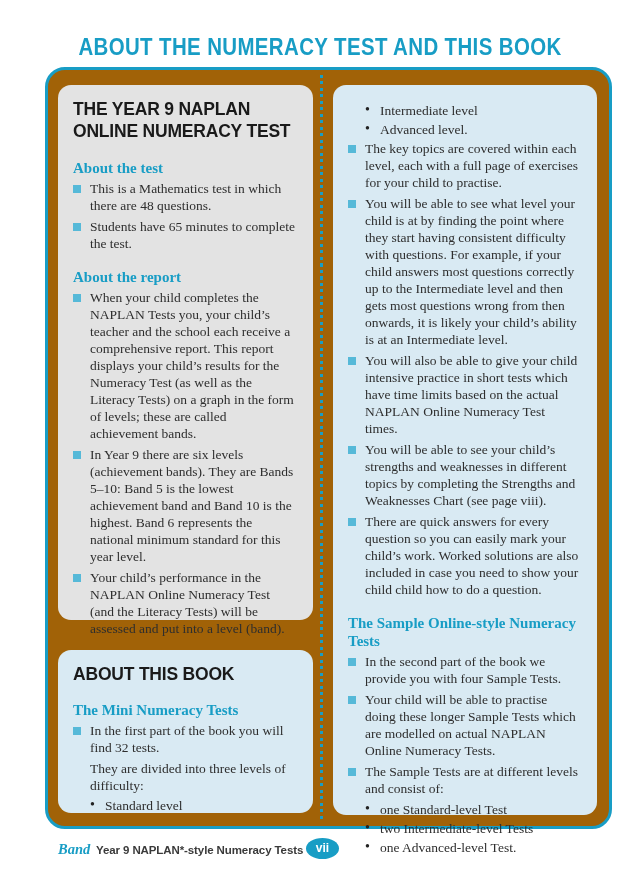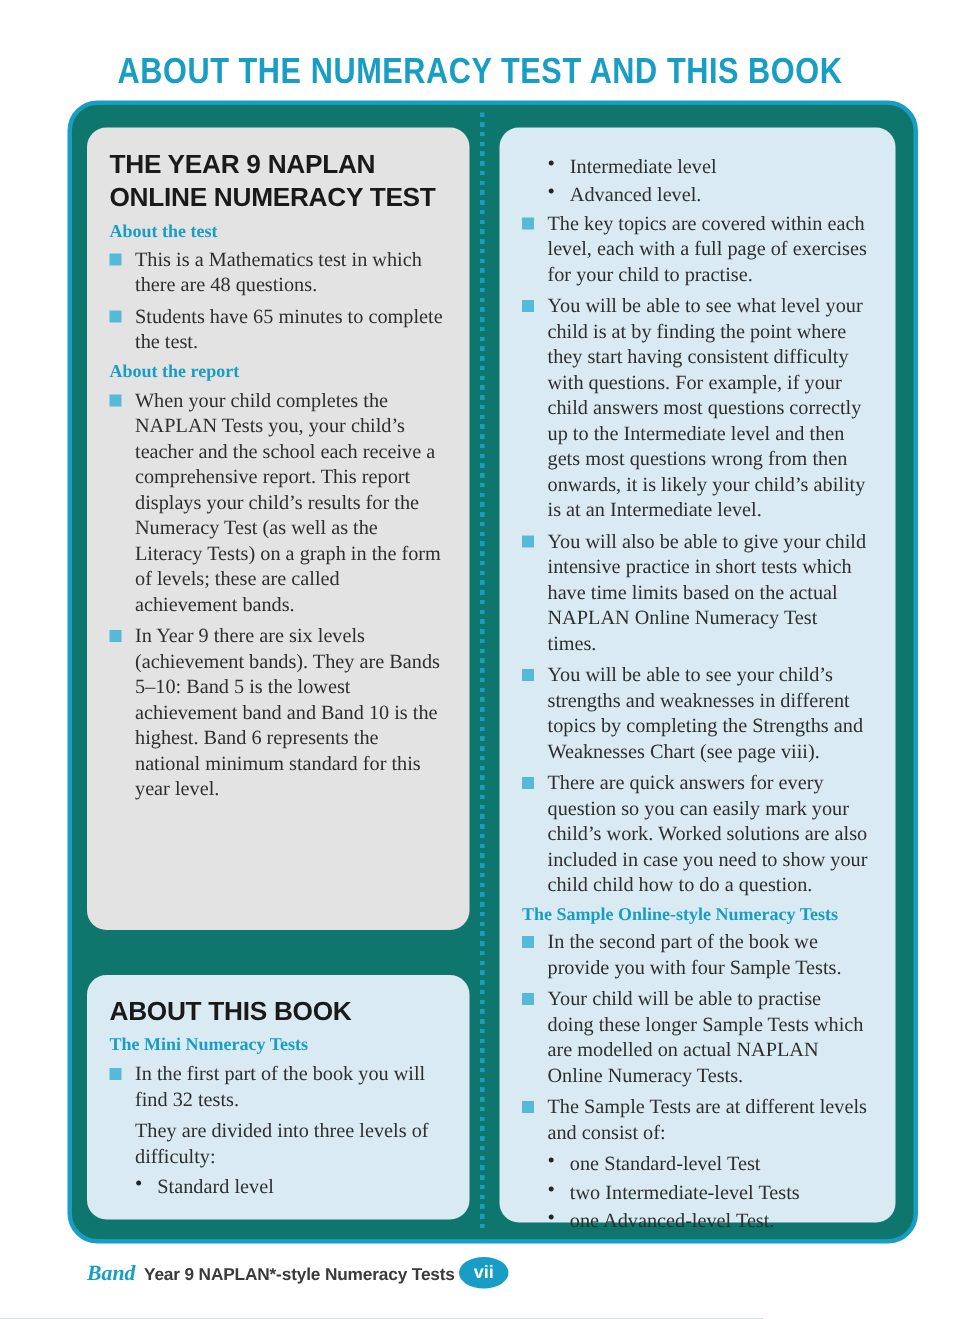--- a/index.html
+++ b/index.html
@@ -18,41 +18,41 @@
     position:absolute;top:33px;left:0;width:640px;margin:0;
     text-align:center;
     font-family:"Liberation Sans",sans-serif;font-weight:bold;
     font-size:22px;letter-spacing:0.4px;color:var(--accent);
     transform:scale(0.93,1.1);transform-origin:center top;
     white-space:nowrap;
   }
 
   .outer-frame{
     position:absolute;left:45px;top:67px;width:567px;height:762px;
-    border:3px solid var(--accent);border-radius:20px;background:#0f766e;
+    border:3px solid var(--accent);border-radius:20px;background:#a16207;
   }
   .column-divider{
     position:absolute;left:272px;top:5px;bottom:5px;width:3px;
     background:repeating-linear-gradient(to bottom,var(--accent) 0 3px,transparent 3px 6.5px);
   }
 
   .panel{position:absolute;border-radius:13px;padding:13px 13px 10px 15px;}
   .gray-box{left:10px;top:15px;width:255px;height:535px;background:var(--gray-box);}
   .book-box{left:10px;top:580px;width:255px;height:163px;background:var(--blue-box);}
   .right-box{left:285px;top:15px;width:264px;height:730px;background:var(--blue-box);padding-top:17px;}
 
   .panel h2{
     margin:0 0 3px 0;
     font-family:"Liberation Sans",sans-serif;font-weight:bold;
     font-size:17.5px;line-height:1.28;color:#1a1a1a;letter-spacing:-0.2px;
   }
   .subheading{
-    margin:4px 0 3px 0;
+    margin:16px 0 3px 0;
     font-family:"Liberation Serif",serif;font-weight:bold;
-    font-size:12px;line-height:1.2;color:var(--accent);
+    font-size:15px;line-height:1.2;color:var(--accent);
   }
   .bullet{
     display:flex;margin:1px 4px 4px 0;
     font-size:13.5px;line-height:17px;color:var(--text);
   }
   .bullet .sq{
     flex:0 0 8px;width:8px;height:8px;margin:5px 0 0 0;
     background:var(--bullet);
   }
   .bullet .btext{flex:1;padding-left:9px;}
@@ -111,20 +111,24 @@
   <div class="bullet square">
     <span class="sq"></span>
     <span class="btext">When your child completes the NAPLAN Tests you, your child’s teacher and the school each receive a comprehensive report. This report displays your child’s results for the Numeracy Test (as well as the Literacy Tests) on a graph in the form of levels; these are called achievement bands.</span>
   </div>
 
   <div class="bullet square">
     <span class="sq"></span>
     <span class="btext">In Year 9 there are six levels (achievement bands). They are Bands 5–10: Band 5 is the lowest achievement band and Band 10 is the highest. Band 6 represents the national minimum standard for this year level.</span>
   </div>
 
+  <div class="bullet square">
+    <span class="sq"></span>
+    <span class="btext">Your child’s performance in the NAPLAN Online Numeracy Test (and the Literacy Tests) will be assessed and put into a level (band).</span>
+  </div>
 </div>
     </section>
 
     <section class="panel book-box">
       <h2>ABOUT THIS BOOK</h2>
       <div class="blocks">
   <h3 class="subheading">The Mini Numeracy Tests</h3>
 
   <div class="bullet square">
     <span class="sq"></span>

